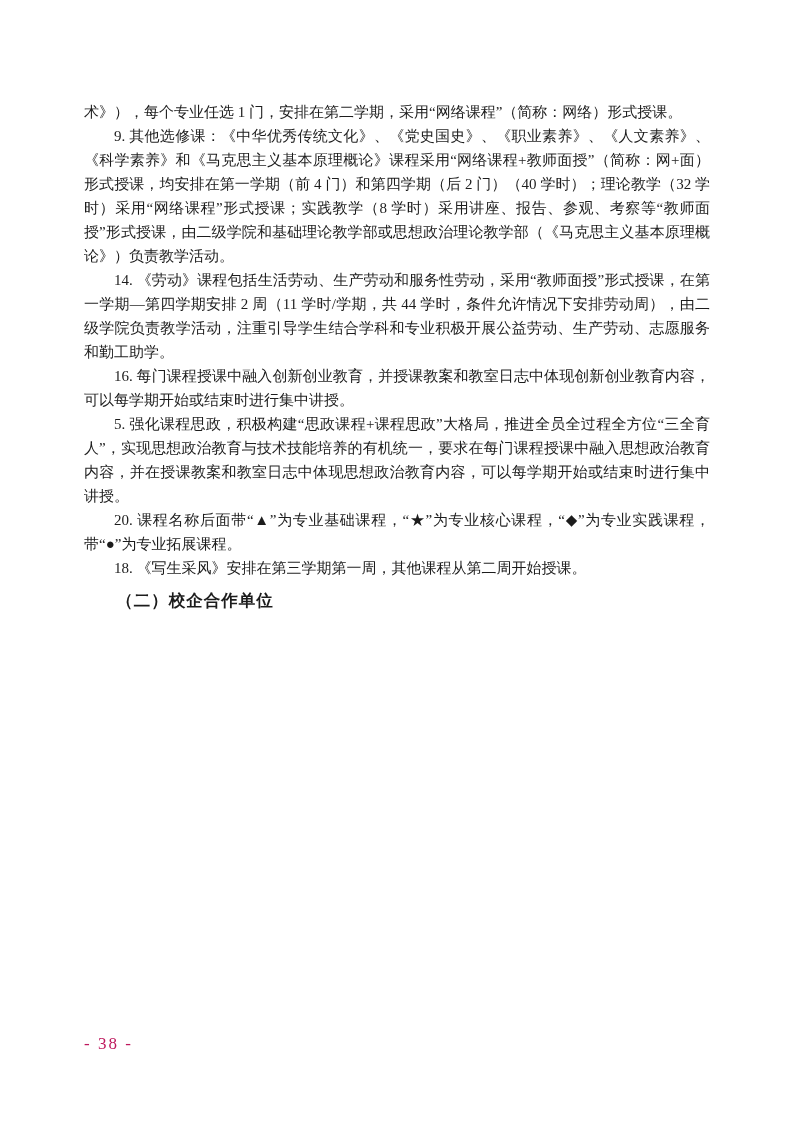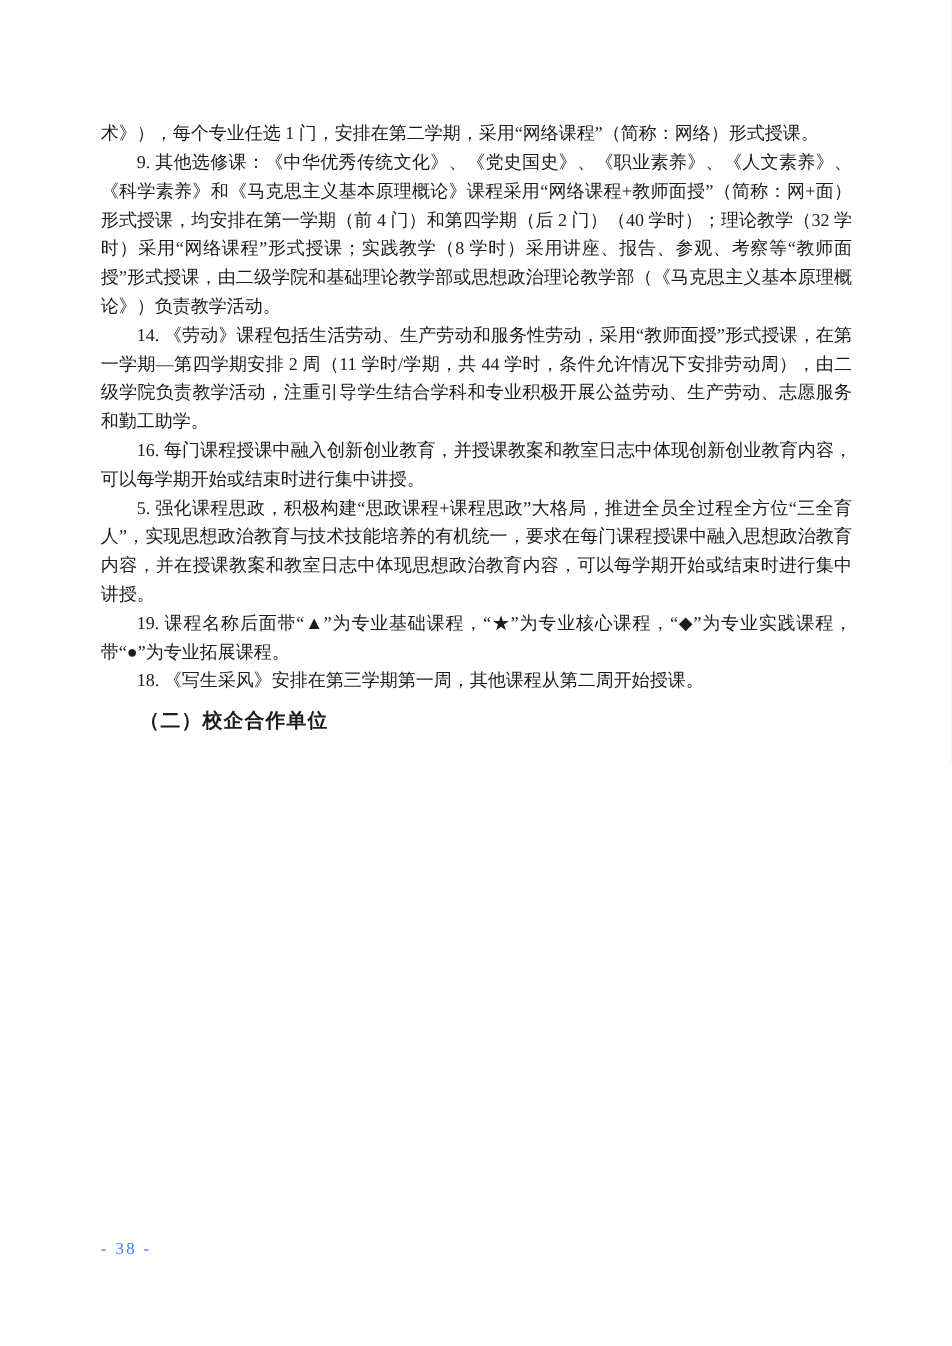--- a/index.html
+++ b/index.html
@@ -51,37 +51,37 @@
     font-size: 16.5px;
     font-weight: bold;
     line-height: 26px;
     text-indent: 1.95em;
     letter-spacing: 1px;
   }
   .page-number {
     position: absolute;
     left: 84px;
     top: 1034px;
-    font-size: 14px;
+    font-size: 17px;
     letter-spacing: 2px;
-    color: #3b82f6;
+    color: #be185d;
   }
 </style>
 </head>
 <body>
 
 <div class="page">
 
 
   <div class="doc-body">
     <p class="no-indent">术》），每个专业任选 1 门，安排在第二学期，采用“网络课程”（简称：网络）形式授课。</p>
     <p>9. 其他选修课：《中华优秀传统文化》、《党史国史》、《职业素养》、《人文素养》、《科学素养》和《马克思主义基本原理概论》课程采用“网络课程+教师面授”（简称：网+面）形式授课，均安排在第一学期（前 4 门）和第四学期（后 2 门）（40 学时）；理论教学（32 学时）采用“网络课程”形式授课；实践教学（8 学时）采用讲座、报告、参观、考察等“教师面授”形式授课，由二级学院和基础理论教学部或思想政治理论教学部（《马克思主义基本原理概论》）负责教学活动。</p>
     <p>14. 《劳动》课程包括生活劳动、生产劳动和服务性劳动，采用“教师面授”形式授课，在第一学期—第四学期安排 2 周（11 学时/学期，共 44 学时，条件允许情况下安排劳动周），由二级学院负责教学活动，注重引导学生结合学科和专业积极开展公益劳动、生产劳动、志愿服务和勤工助学。</p>
     <p>16. 每门课程授课中融入创新创业教育，并授课教案和教室日志中体现创新创业教育内容，可以每学期开始或结束时进行集中讲授。</p>
     <p>5. 强化课程思政，积极构建“思政课程+课程思政”大格局，推进全员全过程全方位“三全育人”，实现思想政治教育与技术技能培养的有机统一，要求在每门课程授课中融入思想政治教育内容，并在授课教案和教室日志中体现思想政治教育内容，可以每学期开始或结束时进行集中讲授。</p>
-    <p>19. 课程名称后面带“▲”为专业基础课程，“★”为专业核心课程，“◆”为专业实践课程，带“●”为专业拓展课程。</p>
+    <p>20. 课程名称后面带“▲”为专业基础课程，“★”为专业核心课程，“◆”为专业实践课程，带“●”为专业拓展课程。</p>
     <p>18. 《写生采风》安排在第三学期第一周，其他课程从第二周开始授课。</p>
     <h3 class="section-heading">（二）校企合作单位</h3>
   </div>
 
   <div class="page-number">- 38 -</div>
 
 </div>
 
 </body></html>

